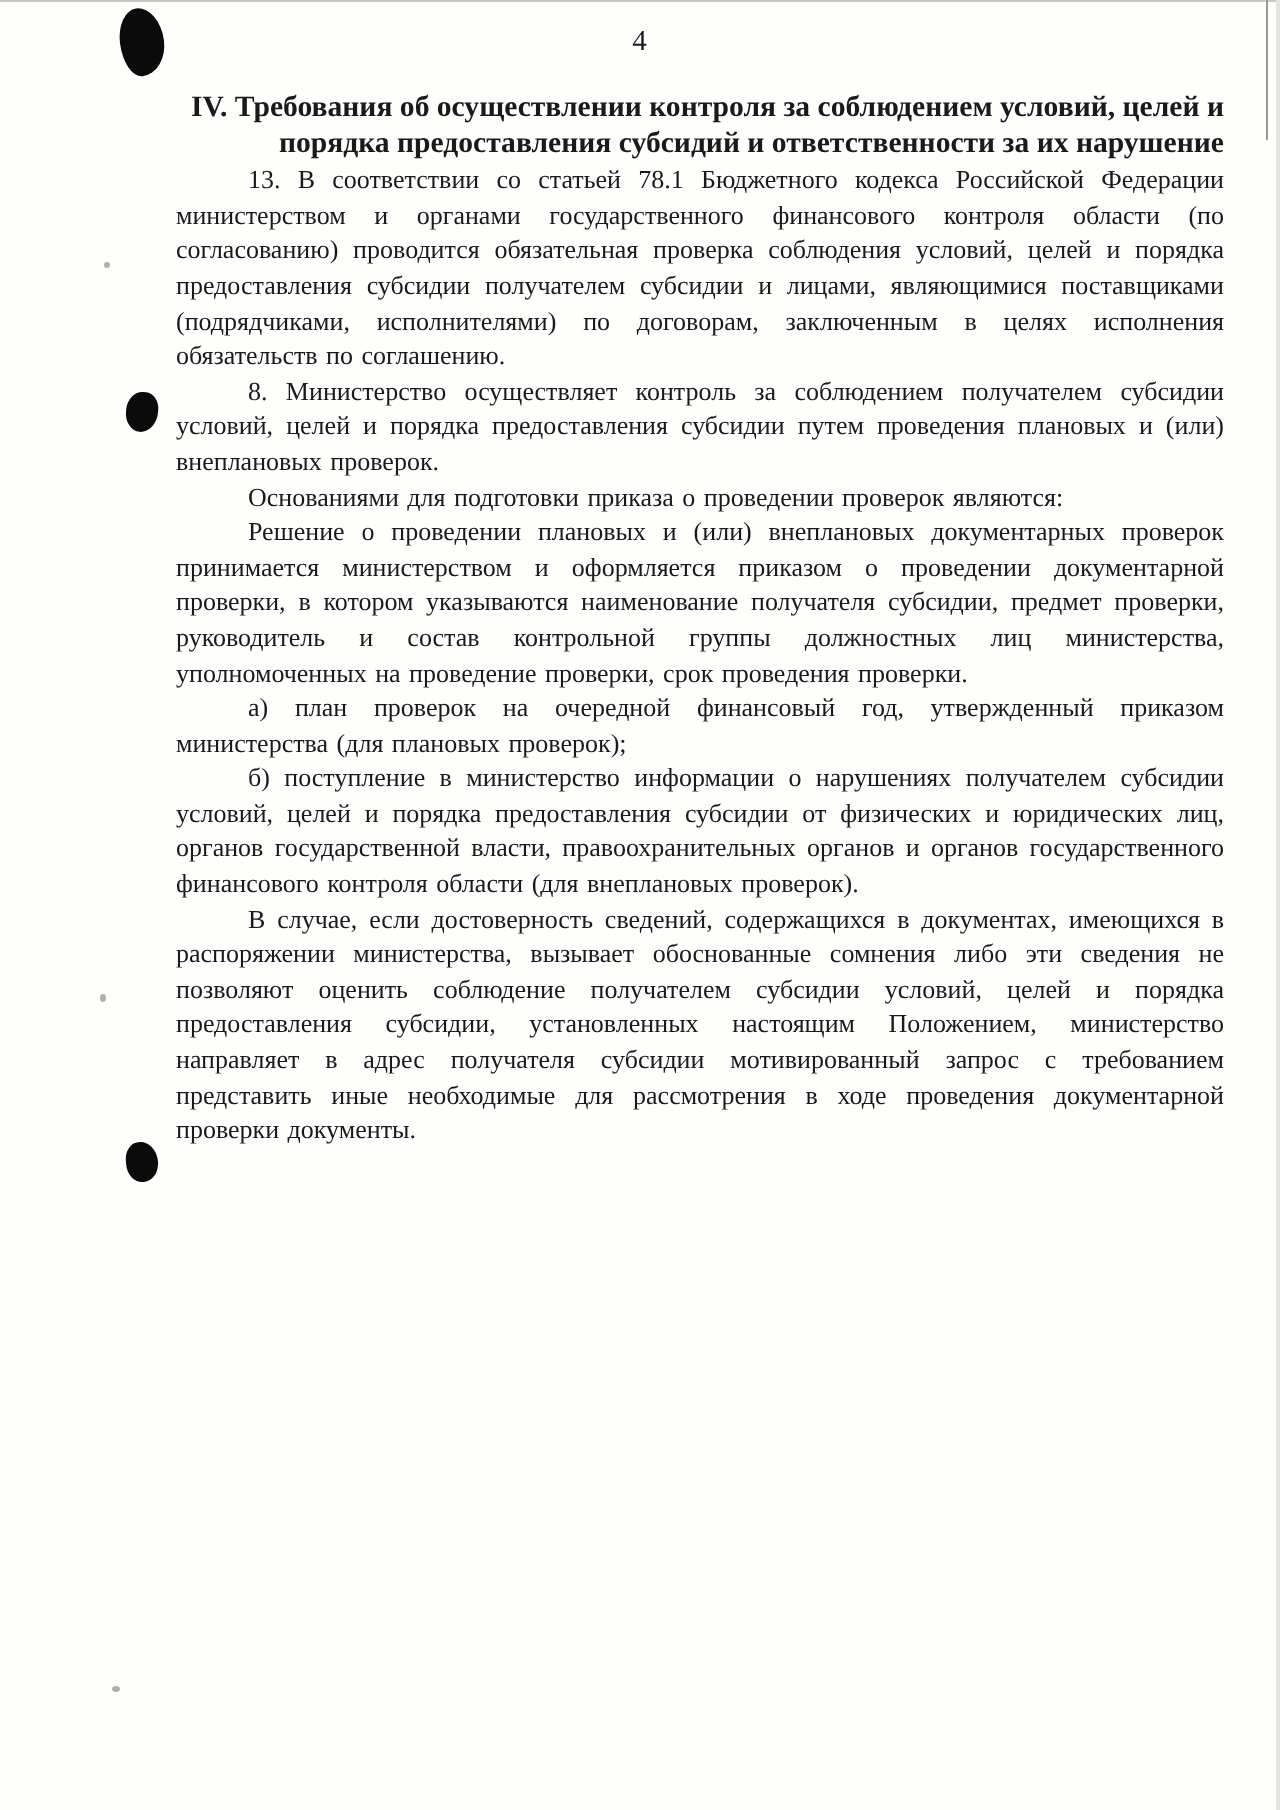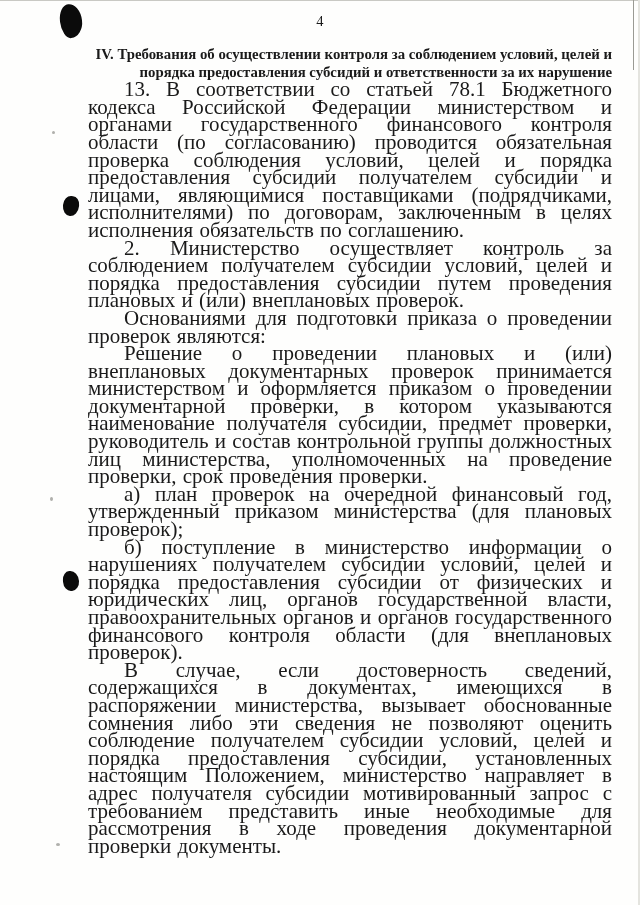--- a/index.html
+++ b/index.html
@@ -64,21 +64,21 @@
   }
   .heading {
     font-size: 14.8px;
     font-weight: bold;
     text-align: right;
     line-height: 17.6px;
     margin: 0 0 0 0;
   }
   .content p {
     margin: 0;
-    font-size: 21px;
+    font-size: 13px;
     line-height: 17.6px;
     text-align: justify;
     text-indent: 36px;
     word-spacing: 1px;
   }
 </style>
 </head>
 <body>
 
 <div class="page">
@@ -92,21 +92,21 @@
   <div class="artifact a3"></div>
   <div class="speck s1"></div>
   <div class="speck s2"></div>
   <div class="speck s3"></div>
 
   <div class="page-number">4</div>
 
   <div class="content">
     <h1 class="heading">IV. Требования об осуществлении контроля за соблюдением условий, целей и порядка предоставления субсидий и ответственности за их нарушение</h1>
     <p>13. В соответствии со статьей 78.1 Бюджетного кодекса Российской Федерации министерством и органами государственного финансового контроля области (по согласованию) проводится обязательная проверка соблюдения условий, целей и порядка предоставления субсидии получателем субсидии и лицами, являющимися поставщиками (подрядчиками, исполнителями) по договорам, заключенным в целях исполнения обязательств по соглашению.</p>
-    <p>2. Министерство осуществляет контроль за соблюдением получателем субсидии условий, целей и порядка предоставления субсидии путем проведения плановых и (или) внеплановых проверок.</p>
+    <p>8. Министерство осуществляет контроль за соблюдением получателем субсидии условий, целей и порядка предоставления субсидии путем проведения плановых и (или) внеплановых проверок.</p>
     <p>Основаниями для подготовки приказа о проведении проверок являются:</p>
     <p>Решение о проведении плановых и (или) внеплановых документарных проверок принимается министерством и оформляется приказом о проведении документарной проверки, в котором указываются наименование получателя субсидии, предмет проверки, руководитель и состав контрольной группы должностных лиц министерства, уполномоченных на проведение проверки, срок проведения проверки.</p>
     <p>а) план проверок на очередной финансовый год, утвержденный приказом министерства (для плановых проверок);</p>
     <p>б) поступление в министерство информации о нарушениях получателем субсидии условий, целей и порядка предоставления субсидии от физических и юридических лиц, органов государственной власти, правоохранительных органов и органов государственного финансового контроля области (для внеплановых проверок).</p>
     <p>В случае, если достоверность сведений, содержащихся в документах, имеющихся в распоряжении министерства, вызывает обоснованные сомнения либо эти сведения не позволяют оценить соблюдение получателем субсидии условий, целей и порядка предоставления субсидии, установленных настоящим Положением, министерство направляет в адрес получателя субсидии мотивированный запрос с требованием представить иные необходимые для рассмотрения в ходе проведения документарной проверки документы.</p>
   </div>
 
 </div>
 
 </body></html>

